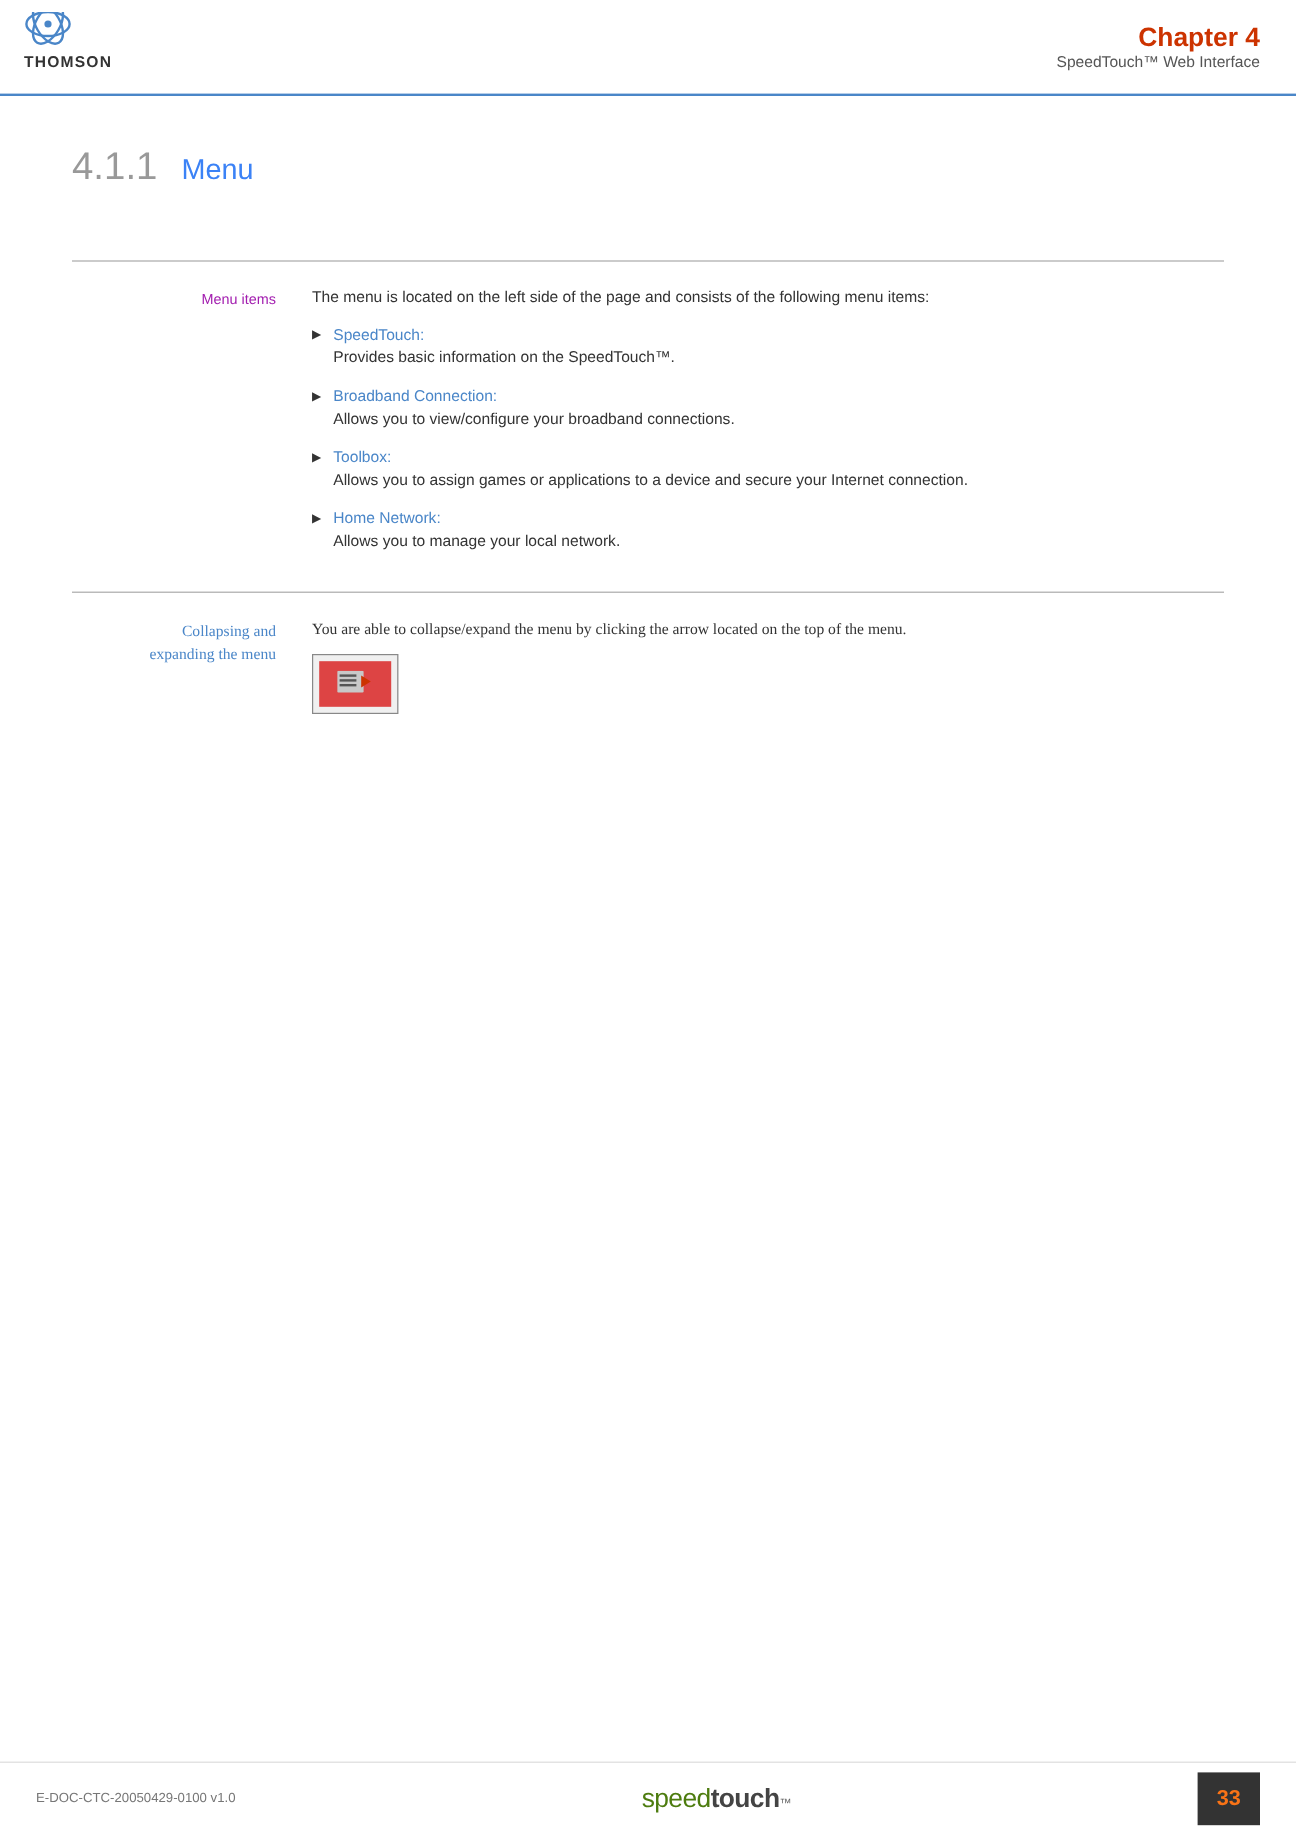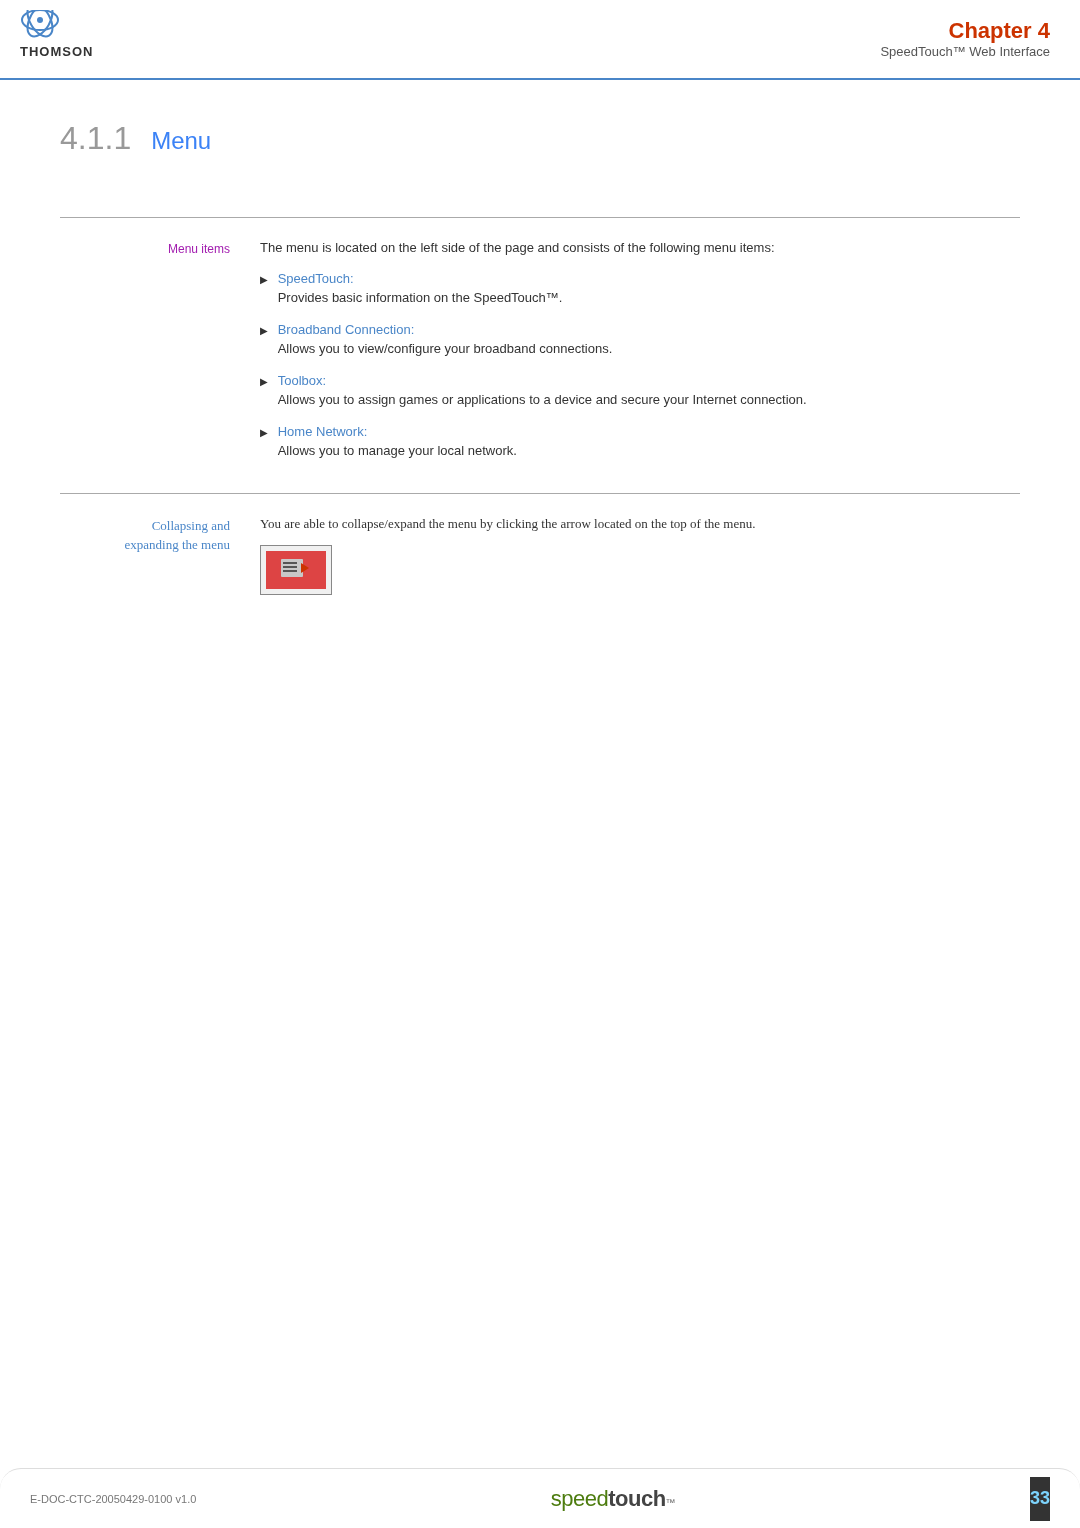--- a/index.html
+++ b/index.html
@@ -179,21 +179,20 @@
       position: absolute;
       bottom: 0;
       left: 0;
       right: 0;
       height: 60px;
       border-top: 1px solid #ddd;
       display: flex;
       align-items: center;
       justify-content: space-between;
       padding: 0 30px;
-      border-radius: 21px;
     }
 
     .footer-left {
       font-size: 11px;
       color: #777;
     }
 
     .footer-center {
       display: flex;
       align-items: baseline;
@@ -214,24 +213,24 @@
       letter-spacing: -0.5px;
     }
 
     .footer-brand-tm {
       font-size: 10px;
       color: #666;
       vertical-align: super;
     }
 
     .footer-page {
-      width: 20px;
+      width: 52px;
       height: 44px;
       background: #333;
-      color: #7dd3fc;
+      color: #f97316;
       display: flex;
       align-items: center;
       justify-content: center;
       font-size: 18px;
       font-weight: bold;
     }
   </style>
 </head>
 <body>
 

